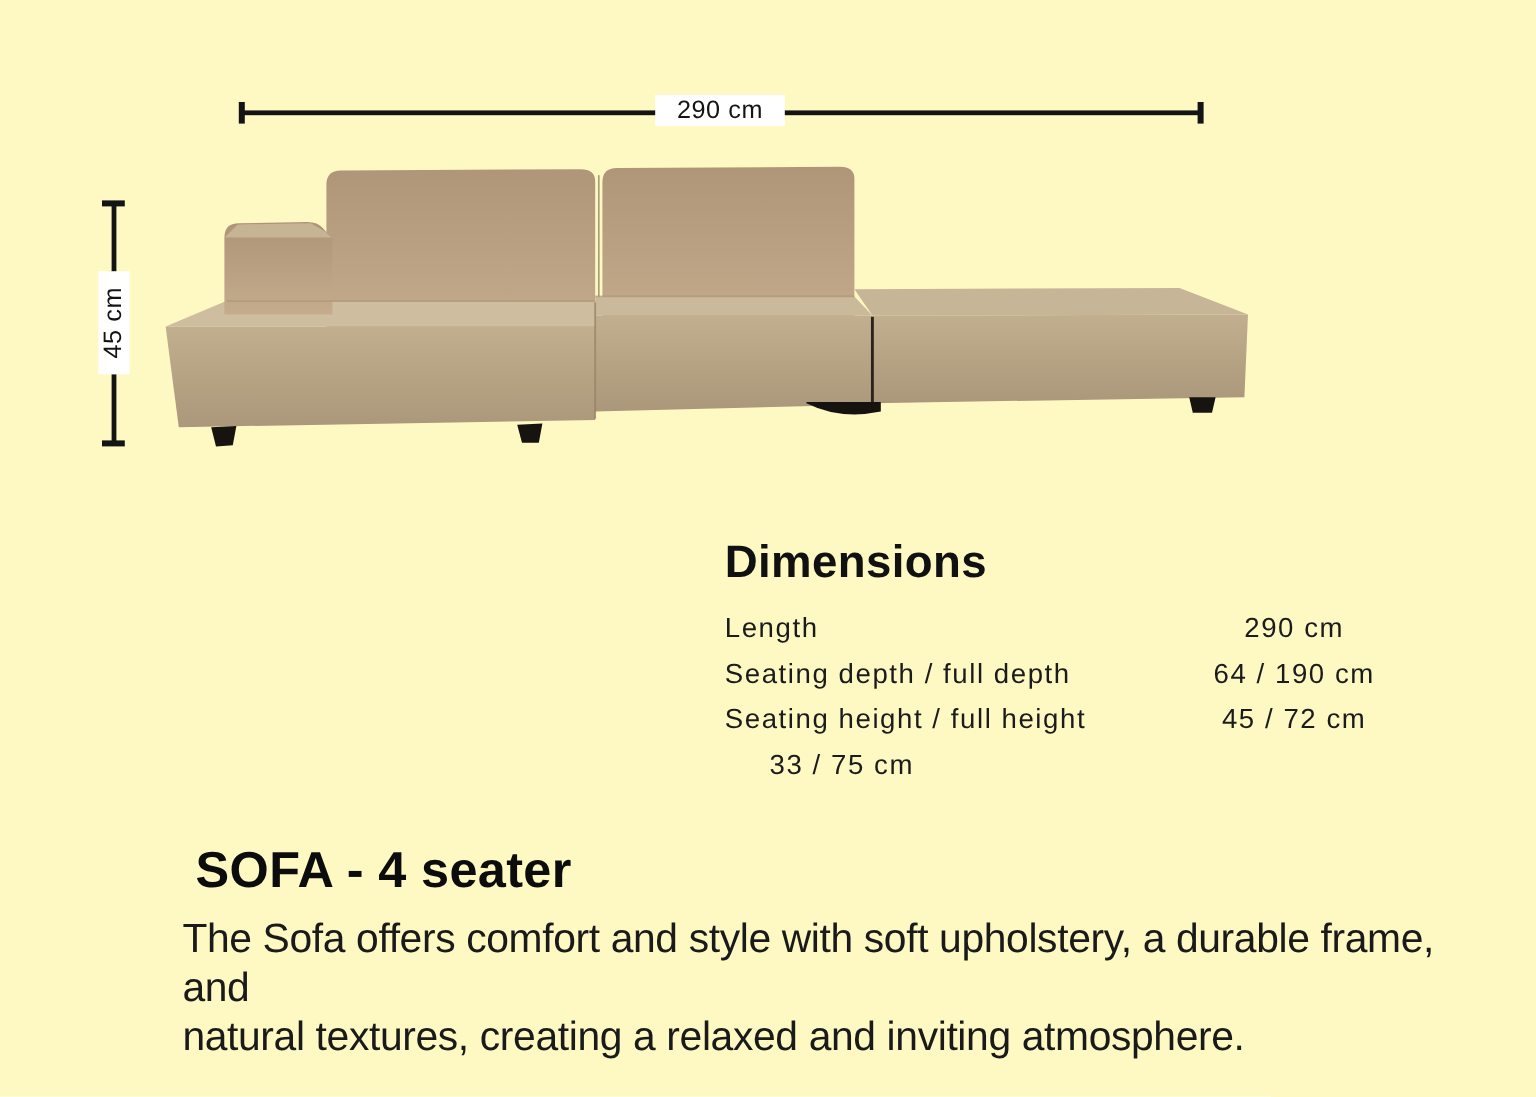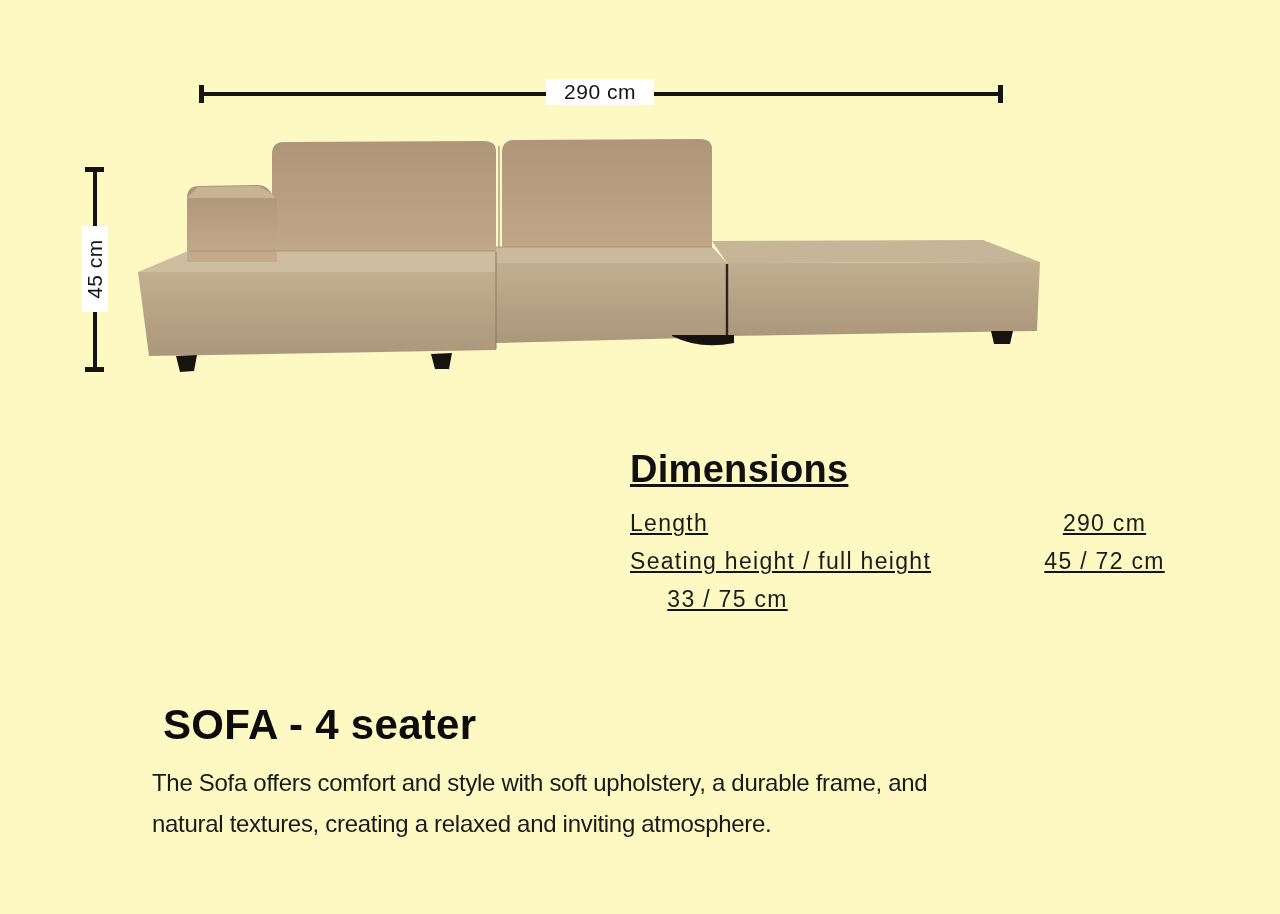--- a/index.html
+++ b/index.html
@@ -21,29 +21,29 @@
   .cap-top{left:85px;top:167px;width:19px;height:5px;}
   .cap-bottom{left:85px;top:367px;width:19px;height:5px;}
   .dim-label-v{
     position:absolute;left:52px;top:256px;width:86px;height:26px;text-align:center;background:#ffffff;
     font-size:21px;line-height:26px;color:#141414;letter-spacing:0.5px;
     transform:rotate(-90deg);
   }
   
   .sofa{position:absolute;left:130px;top:132px;width:915px;height:245px;}
   
-  .dims{position:absolute;left:630px;top:448px;width:572px;text-decoration:underline;}
+  .dims{position:absolute;left:604px;top:448px;width:572px;}
   .dims h2{font-size:38px;font-weight:700;color:#111111;margin:0 0 13px 0;letter-spacing:0.3px;}
   .dims .row{display:flex;align-items:flex-end;font-size:23px;color:#1b1b1b;letter-spacing:1.3px;height:38px;line-height:38px;}
   .dims .lbl{flex:1;}
   .dims .val{width:195px;text-align:center;white-space:nowrap;}
   
   .product{position:absolute;left:152px;top:701px;width:1062px;}
   .product h1{font-size:42px;font-weight:700;color:#0c0c0c;margin:0 0 13px 11px;letter-spacing:0.3px;}
-  .product p{font-size:24px;color:#1a1a1a;margin:0;line-height:41px;white-space:pre-line;letter-spacing:-0.3px;}
+  .product p{font-size:34px;color:#1a1a1a;margin:0;line-height:41px;white-space:pre-line;letter-spacing:-0.3px;}
 </style>
 </head>
 <body>
 
 <div class="canvas">
 
   <div class="dim-line-h"></div>
   <div class="dim-cap cap-left"></div>
   <div class="dim-cap cap-right"></div>
   <div class="dim-label-h">290 cm</div>
@@ -96,20 +96,24 @@
     <polygon fill="#17130f" points="991,331 1013,331 1010,344 994,344"></polygon>
   </svg>
 
   <div class="dims">
     <h2>Dimensions</h2>
     <div class="row">
       <span class="lbl">Length</span>
       <span class="val">290 cm</span>
     </div>
     <div class="row">
+      <span class="lbl">Seating depth / full depth</span>
+      <span class="val">64 / 190 cm</span>
+    </div>
+    <div class="row">
       <span class="lbl">Seating height / full height</span>
       <span class="val">45 / 72 cm</span>
     </div>
     <div class="row">
       <span class="val">33 / 75 cm</span>
     </div>
   </div>
 
   <div class="product">
     <h1>SOFA - 4 seater</h1>

